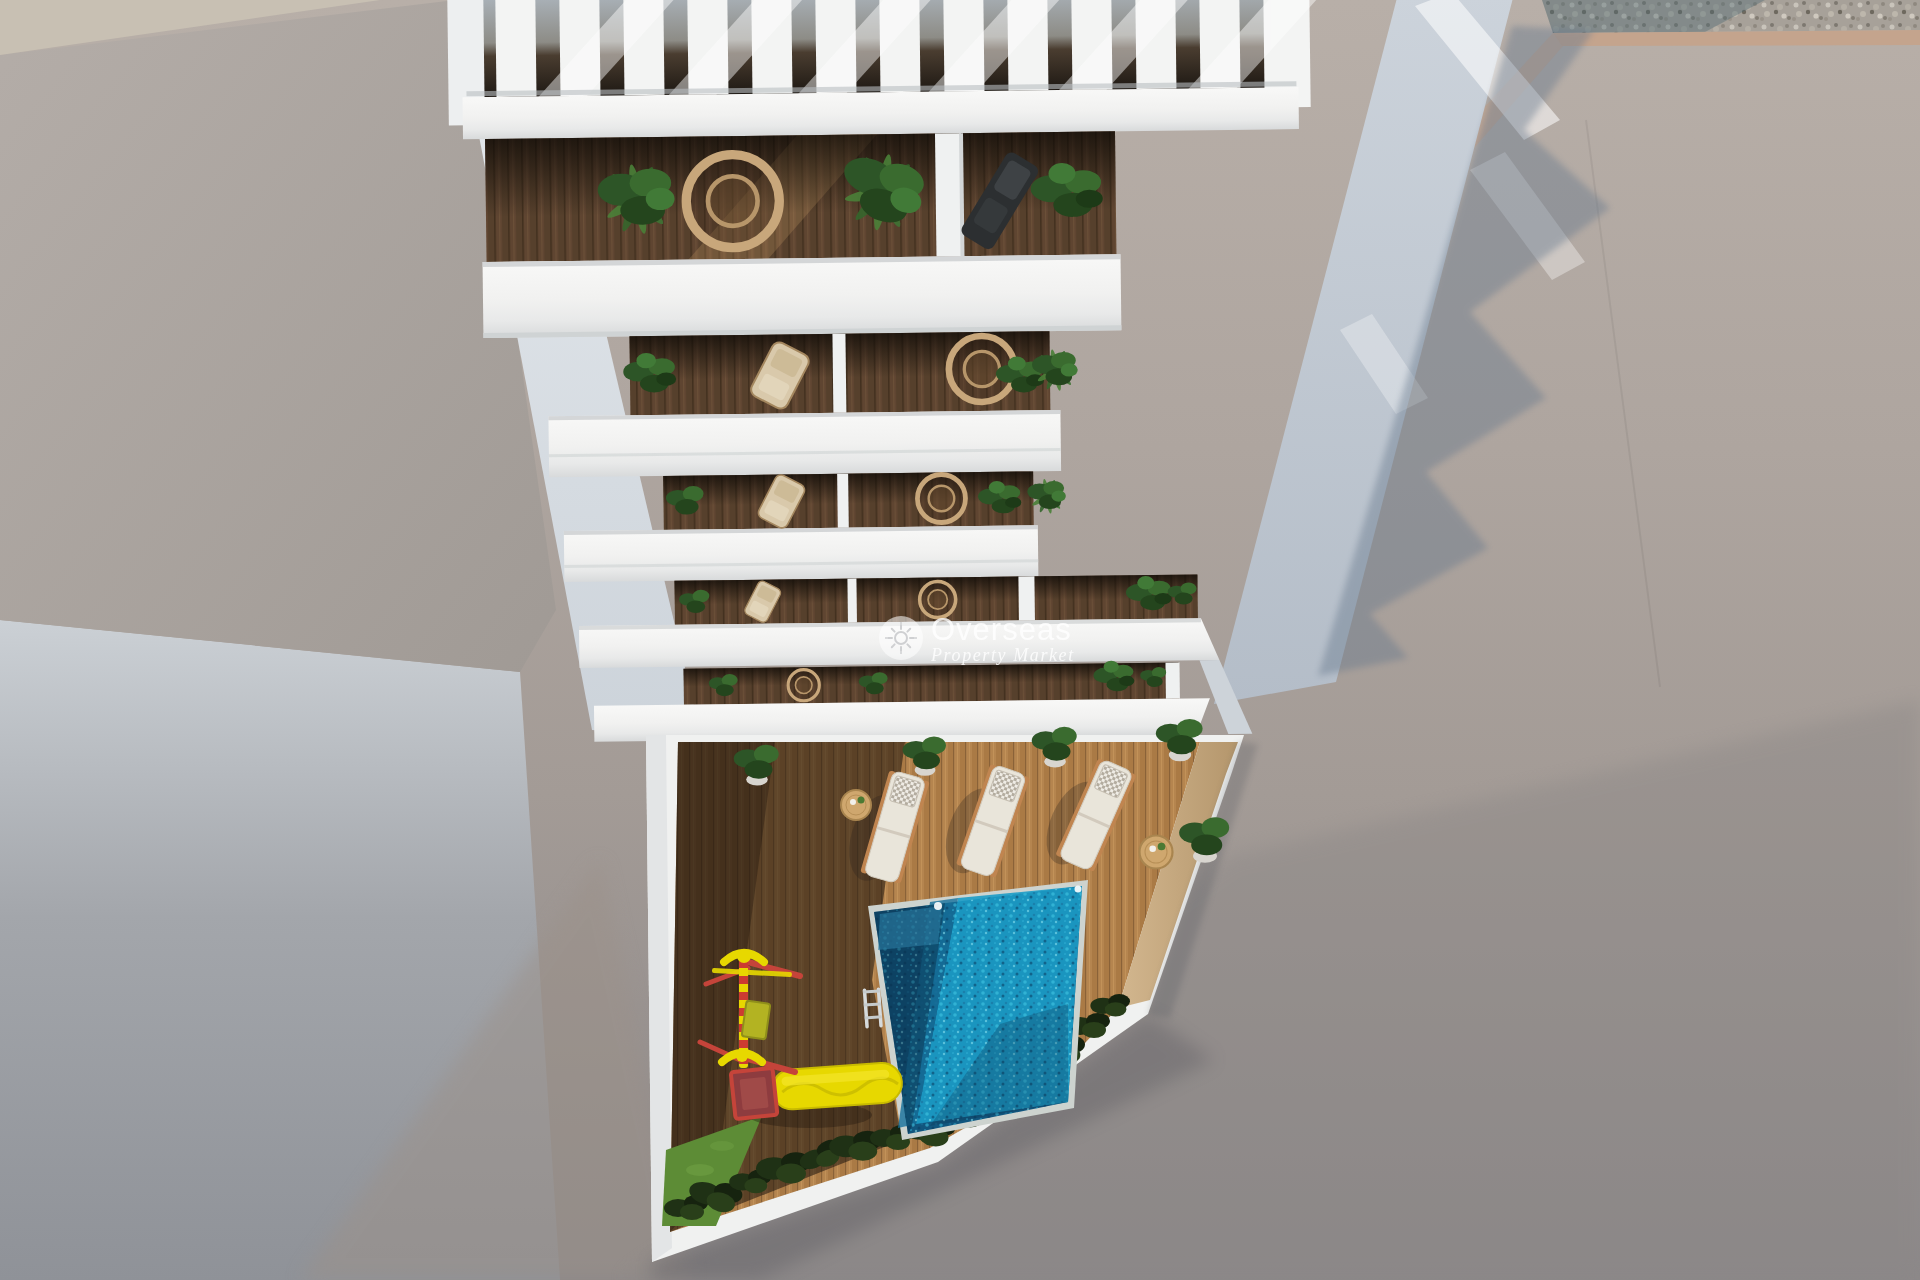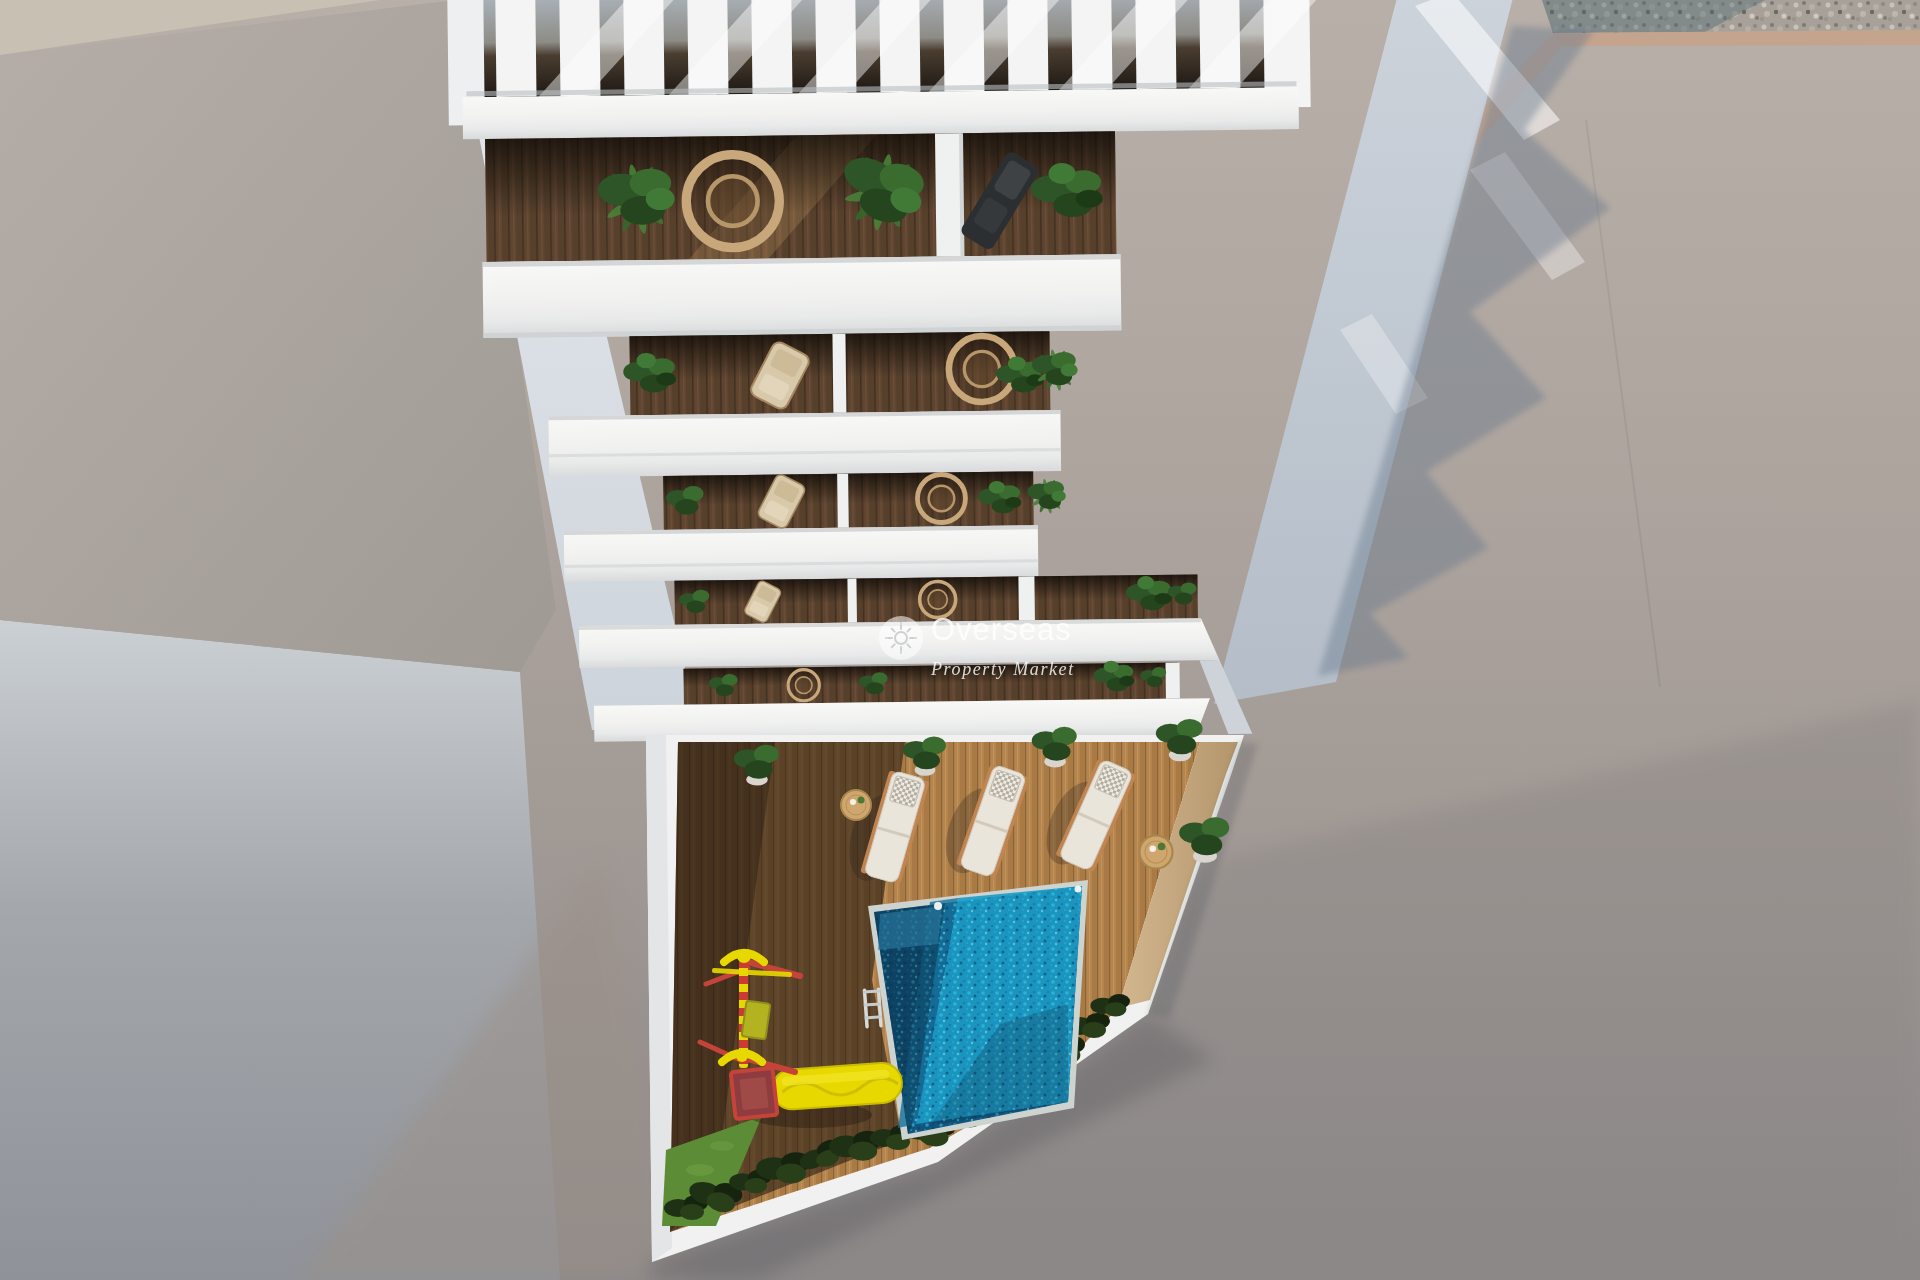--- a/index.html
+++ b/index.html
@@ -7,21 +7,21 @@
           background:#ec4899;font-family:"Liberation Sans",sans-serif;}
   .scene-svg{position:absolute;left:0;top:0;}
   
   .watermark{position:absolute;left:878px;top:615px;display:flex;align-items:flex-start;
              pointer-events:none;}
   .wm-icon{width:46px;height:46px;flex:0 0 auto;}
   .wm-text{margin-left:7px;}
   .wm-brand{font-family:"Liberation Sans",sans-serif;font-size:31px;line-height:29px;
             font-weight:400;letter-spacing:1px;color:var(--watermark-white,rgba(255,255,255,.8));}
   .wm-tagline{font-family:"Liberation Serif",serif;font-style:italic;font-size:18px;
-              line-height:18px;letter-spacing:1.6px;margin-top:16px;
+              line-height:18px;letter-spacing:1.6px;margin-top:2px;
               color:var(--watermark-white,rgba(255,255,255,.8));}
 </style>
 </head>
 <body>
 
 <div class="canvas" aria-label="Top-down aerial architectural render: a white multi-storey apartment building with a slatted roof pergola and five stacked balcony levels furnished with plants, wicker chairs and loungers, above a private courtyard containing a wooden deck, three white sun loungers, side tables, potted plants, a turquoise swimming pool with ladder, a children's playground with yellow slide, hedges and grass. Concrete roofs on the left, sunlit pavement with a gravel strip on the right, and long zig-zag building shadows.">
 
 <svg class="scene-svg" width="1920" height="1280" viewBox="0 0 1920 1280">
   <defs>
     <linearGradient id="gndGrad" x1="0" y1="0" x2="0" y2="1">

